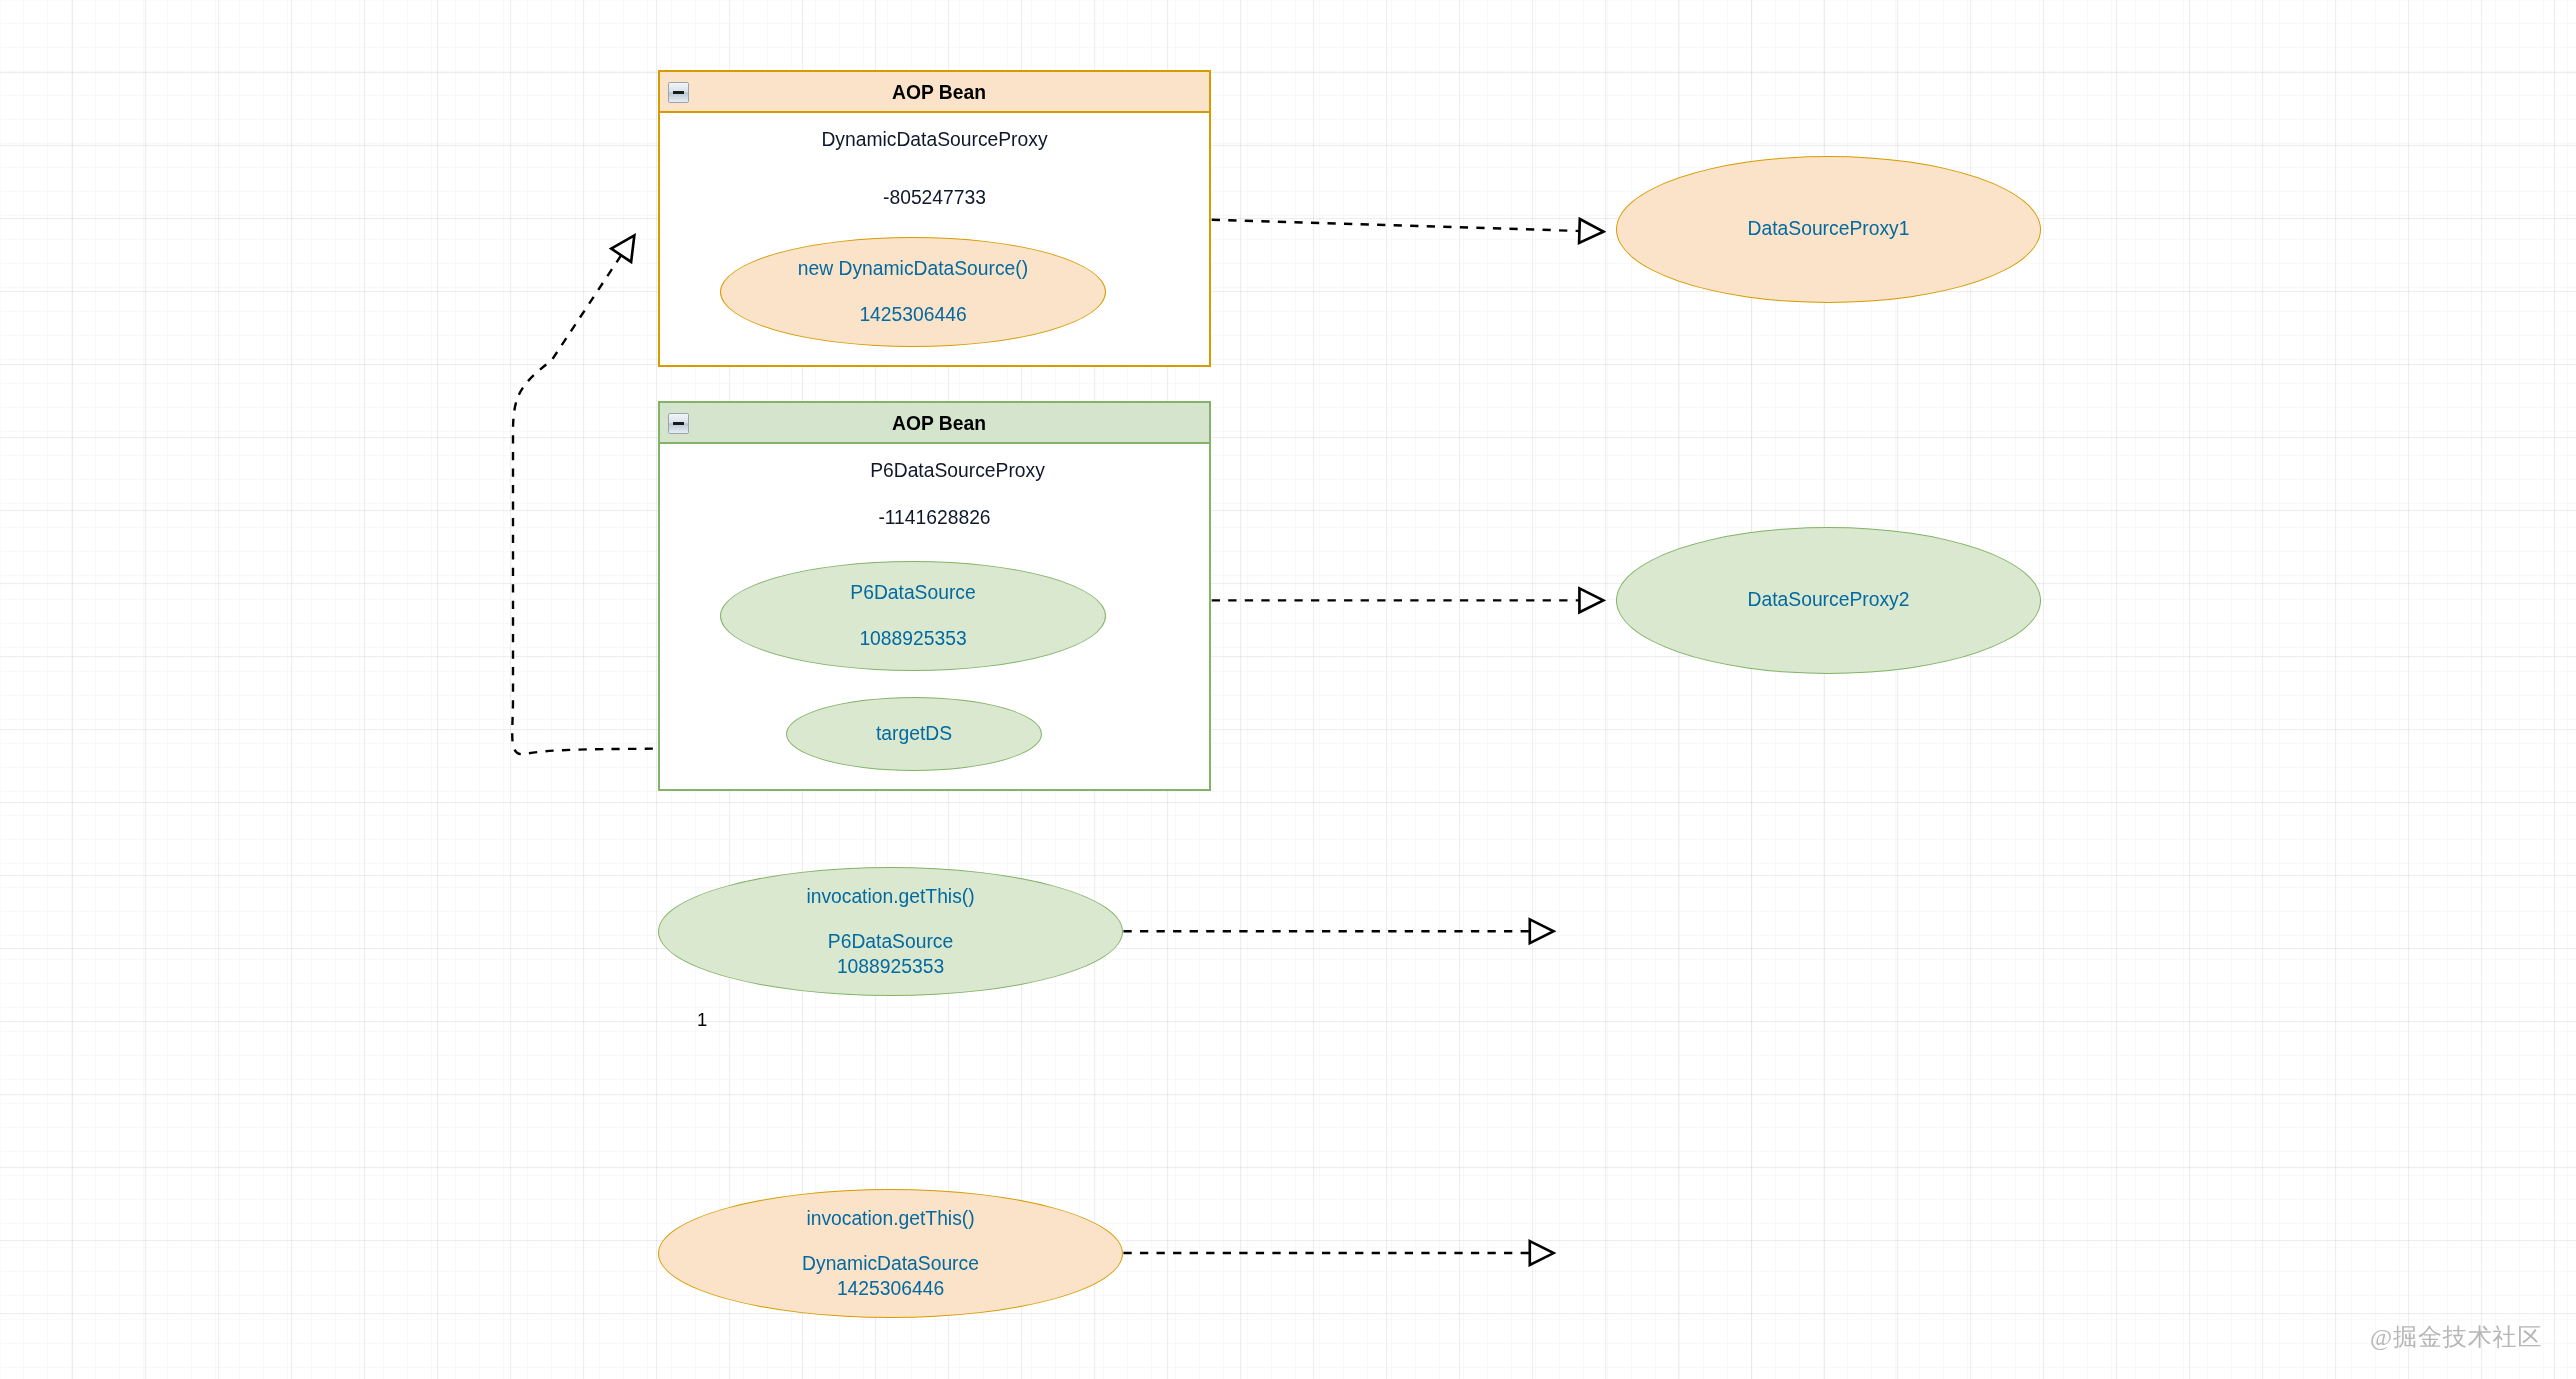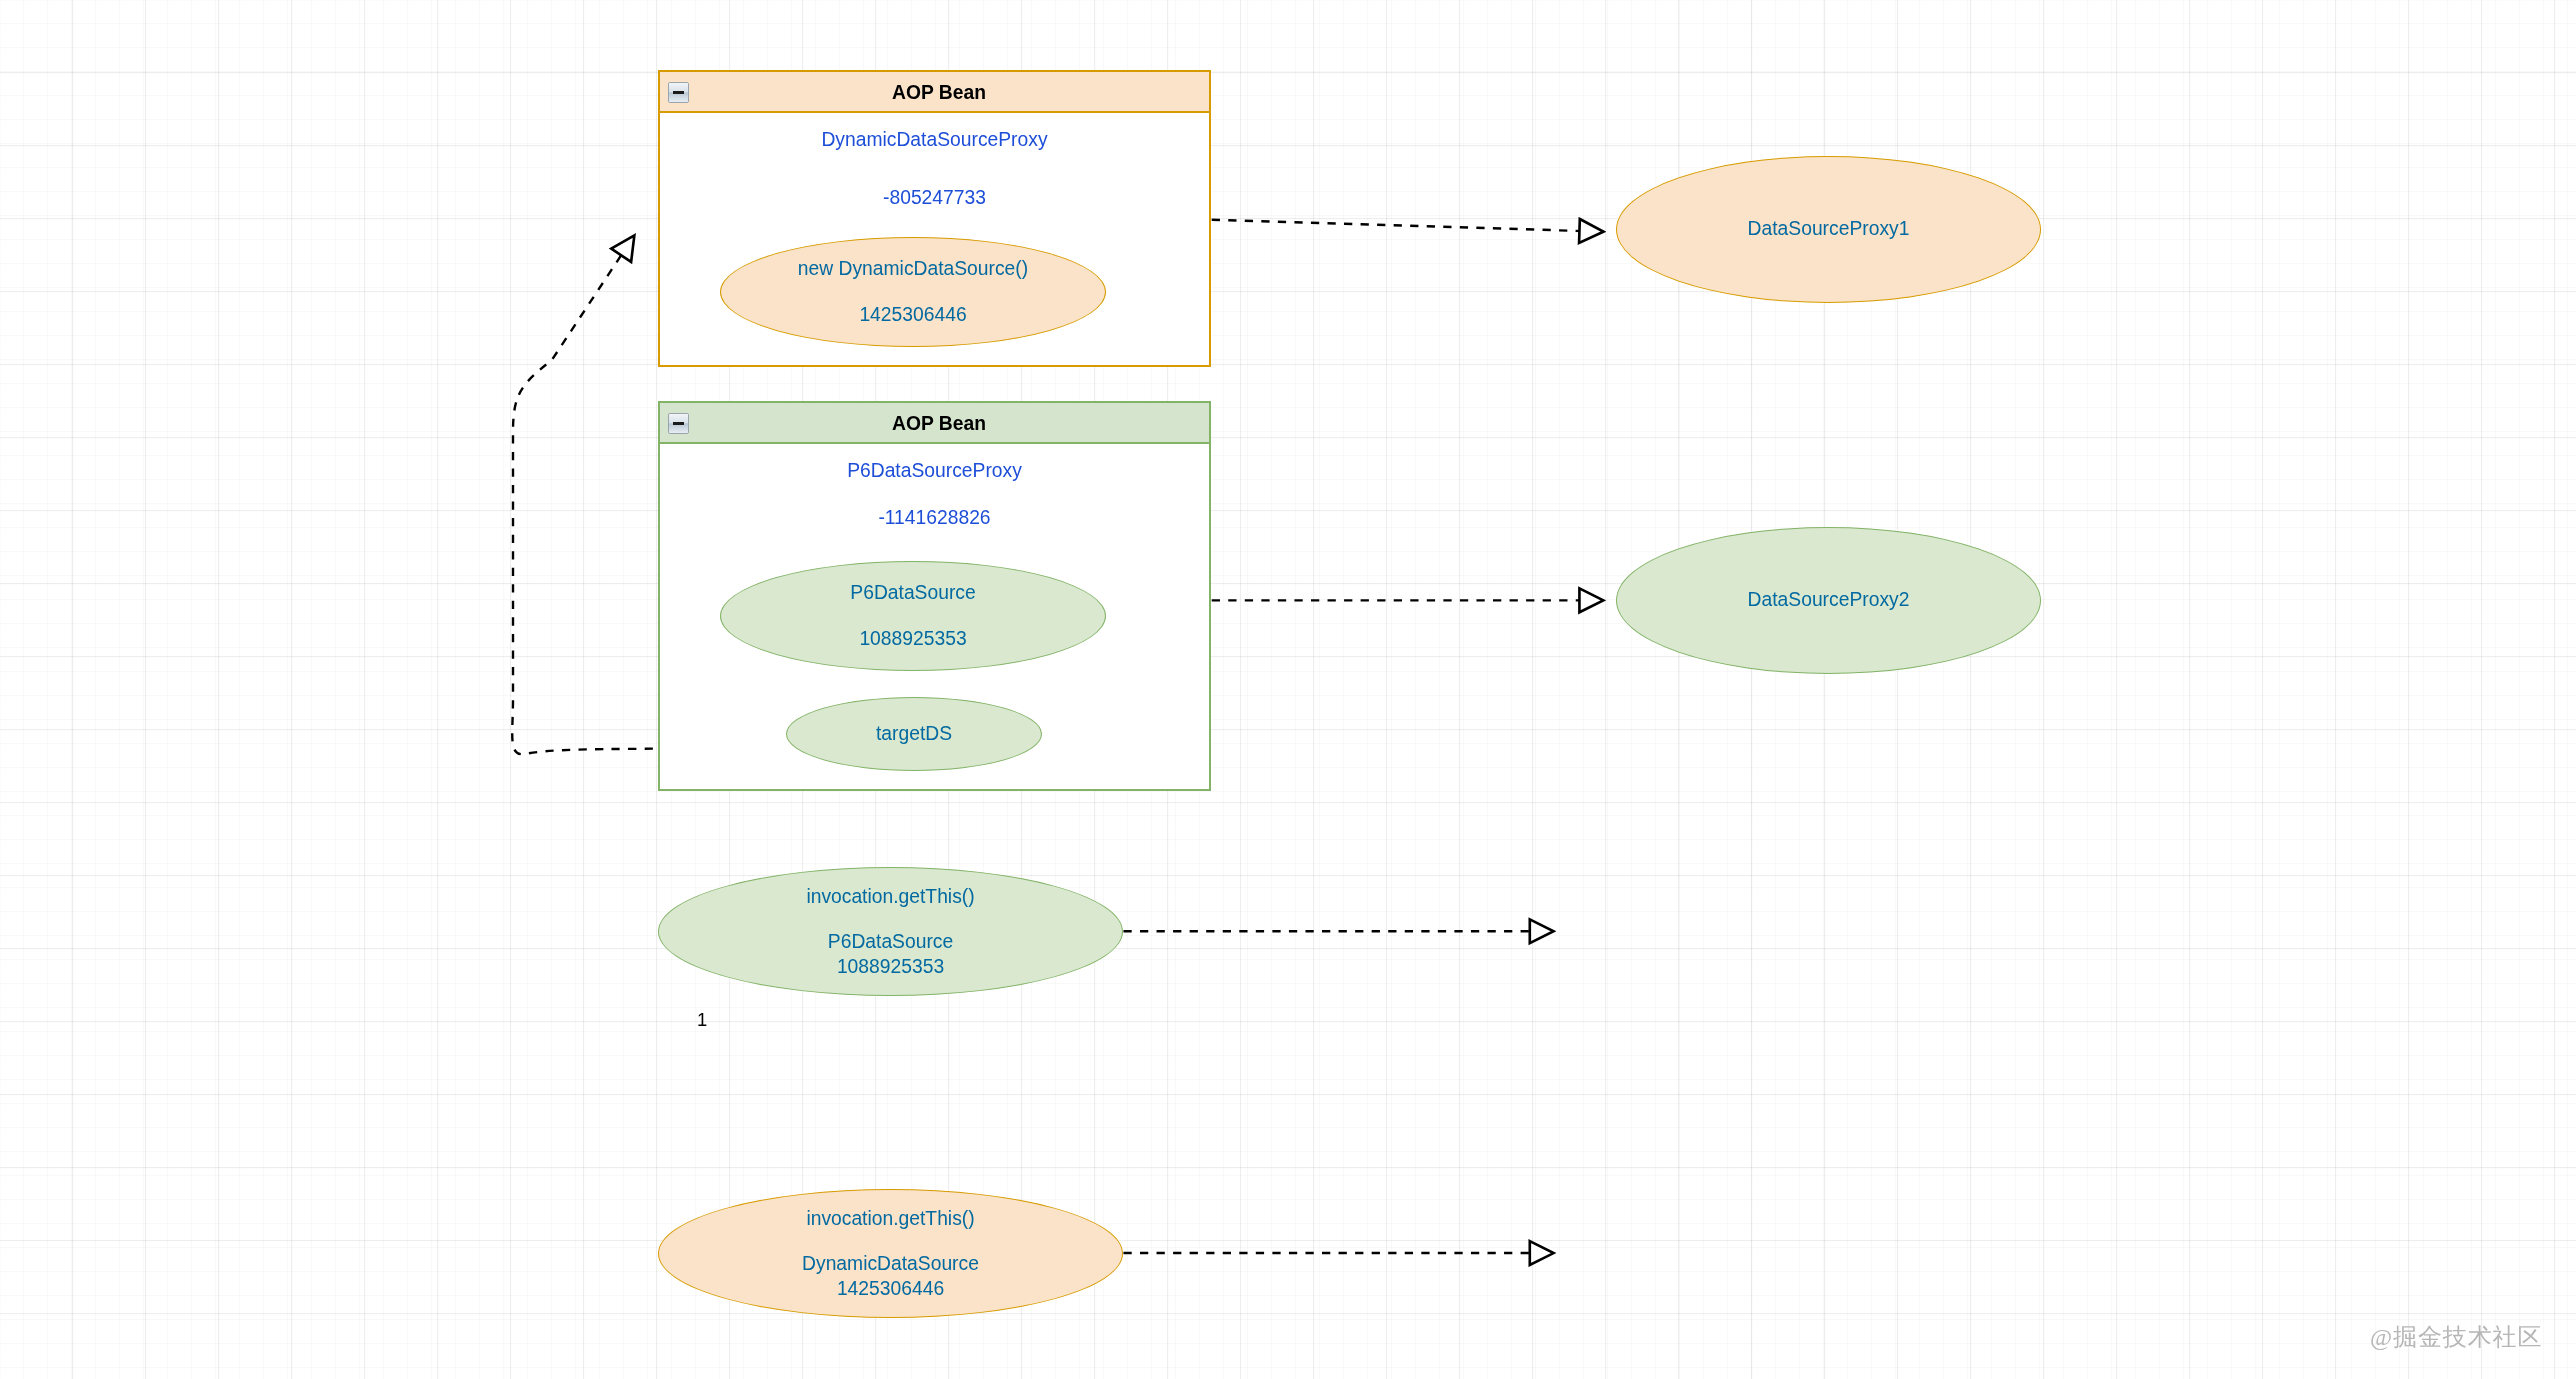--- a/index.html
+++ b/index.html
@@ -86,21 +86,21 @@
     width: 11px;
     height: 2.8px;
     background: #1a1a1a;
   }
 
   .bean-label {
     position: absolute;
     width: 100%;
     text-align: center;
     font-size: 19.3px;
-    color: #1d4ed8;
+    color: #0f172a;
     white-space: nowrap;
   }
 
   
   .ellipse {
     position: absolute;
     box-sizing: border-box;
     border-radius: 50%;
     display: flex;
     flex-direction: column;
@@ -189,21 +189,21 @@
     </div>
   </div>
 
   <div class="bean-box green" style="left:658px; top:401px; width:553px; height:390px;">
     <div class="bean-header">
       <span class="collapse-btn">
         <span class="minus"></span>
       </span>
       <span>AOP Bean</span>
     </div>
-    <div class="bean-label" style="top:57px;">P6DataSourceProxy</div>
+    <div class="bean-label" style="top:57px;padding-left:23px;">P6DataSourceProxy</div>
     <div class="bean-label" style="top:104px;">-1141628826</div>
 
     <div class="ellipse green" style="left:60px; top:158px; width:386px; height:110px;">
       <span>P6DataSource</span>
       <span class="gap"></span>
       <span>1088925353</span>
     </div>
 
     <div class="ellipse green" style="left:126px; top:294px; width:256px; height:74px;">
       <span>targetDS</span>

